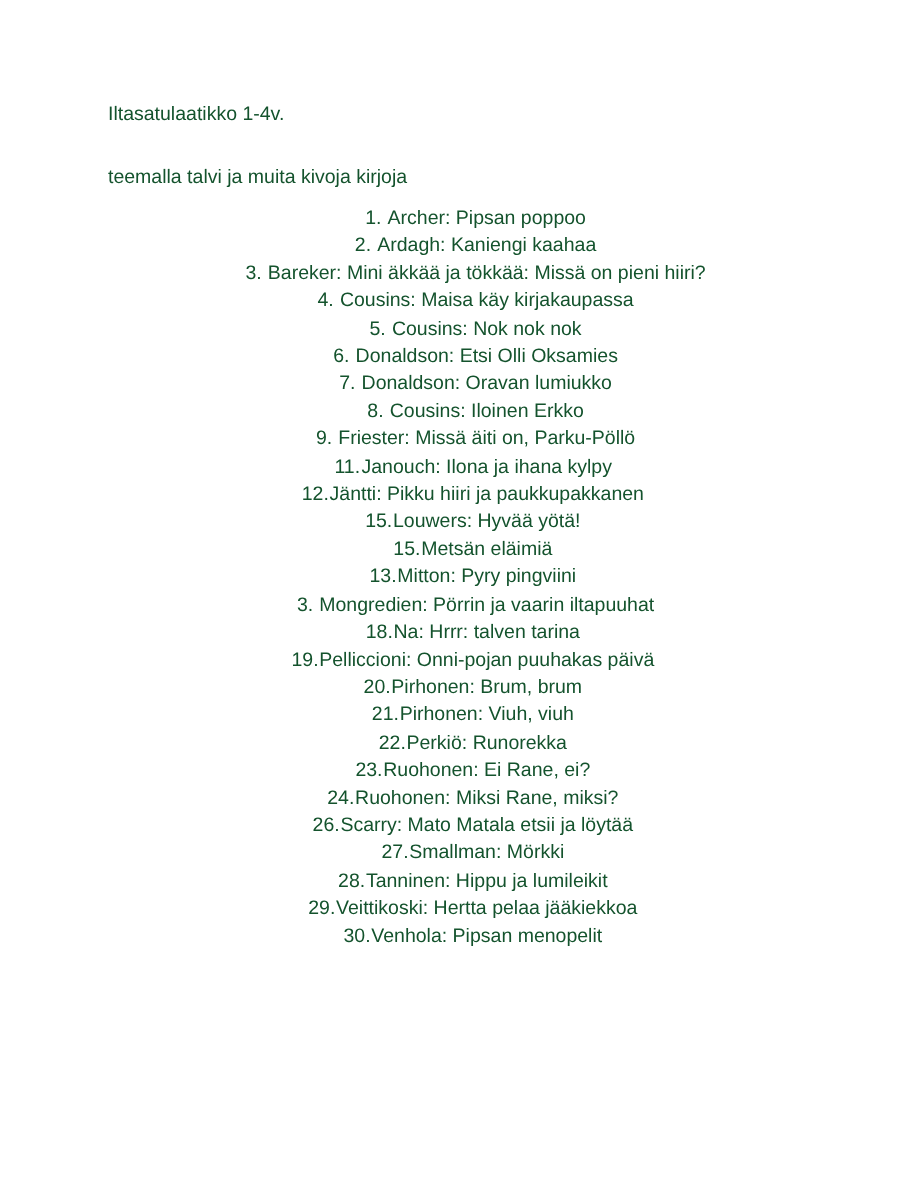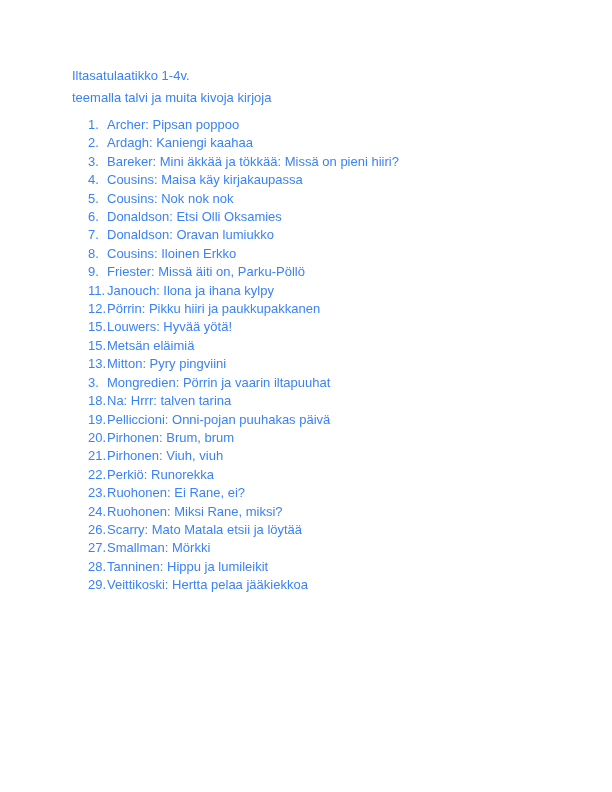--- a/index.html
+++ b/index.html
@@ -8,45 +8,46 @@
     background: #ffffff;
   }
   .page {
     position: relative;
     width: 612px;
     height: 792px;
     background: #ffffff;
     overflow: hidden;
     font-family: "Liberation Sans", "DejaVu Sans", sans-serif;
     font-size: 13px;
-    color: #3b82f6;
+    color: #14532d;
     -webkit-font-smoothing: antialiased;
   }
   .content {
     position: absolute;
     left: 72px;
     top: 66px;
     width: 470px;
   }
   .doc-title {
     margin: 0;
     line-height: 20px;
     white-space: nowrap;
   }
   .doc-subtitle {
-    margin: 2px 0 8px 0;
+    margin: 22px 0 8px 0;
     line-height: 20px;
     white-space: nowrap;
   }
   .book-list {
     padding-left: 16px;
   }
   .book-row {
     line-height: 18.4px;
     white-space: nowrap;
+    text-align: center;
   }
   .book-row .num {
     display: inline-block;
     min-width: 19px;
   }
 </style>
 </head>
 <body>
 
 <div class="page">
@@ -57,31 +58,32 @@
         <div class="book-row"><span class="num">1.</span><span class="txt">Archer: Pipsan poppoo</span></div>
         <div class="book-row"><span class="num">2.</span><span class="txt">Ardagh: Kaniengi kaahaa</span></div>
         <div class="book-row"><span class="num">3.</span><span class="txt">Bareker: Mini äkkää ja tökkää: Missä on pieni hiiri?</span></div>
         <div class="book-row"><span class="num">4.</span><span class="txt">Cousins: Maisa käy kirjakaupassa</span></div>
         <div class="book-row"><span class="num">5.</span><span class="txt">Cousins: Nok nok nok</span></div>
         <div class="book-row"><span class="num">6.</span><span class="txt">Donaldson: Etsi Olli Oksamies</span></div>
         <div class="book-row"><span class="num">7.</span><span class="txt">Donaldson: Oravan lumiukko</span></div>
         <div class="book-row"><span class="num">8.</span><span class="txt">Cousins: Iloinen Erkko</span></div>
         <div class="book-row"><span class="num">9.</span><span class="txt">Friester: Missä äiti on, Parku-Pöllö</span></div>
         <div class="book-row"><span class="num">11.</span><span class="txt">Janouch: Ilona ja ihana kylpy</span></div>
-        <div class="book-row"><span class="num">12.</span><span class="txt">Pörrin: Pikku hiiri ja paukkupakkanen</span></div>
+        <div class="book-row"><span class="num">12.</span><span class="txt">Jäntti: Pikku hiiri ja paukkupakkanen</span></div>
         <div class="book-row"><span class="num">15.</span><span class="txt">Louwers: Hyvää yötä!</span></div>
         <div class="book-row"><span class="num">15.</span><span class="txt">Metsän eläimiä</span></div>
         <div class="book-row"><span class="num">13.</span><span class="txt">Mitton: Pyry pingviini</span></div>
         <div class="book-row"><span class="num">3.</span><span class="txt">Mongredien: Pörrin ja vaarin iltapuuhat</span></div>
         <div class="book-row"><span class="num">18.</span><span class="txt">Na: Hrrr: talven tarina</span></div>
         <div class="book-row"><span class="num">19.</span><span class="txt">Pelliccioni: Onni-pojan puuhakas päivä</span></div>
         <div class="book-row"><span class="num">20.</span><span class="txt">Pirhonen: Brum, brum</span></div>
         <div class="book-row"><span class="num">21.</span><span class="txt">Pirhonen: Viuh, viuh</span></div>
         <div class="book-row"><span class="num">22.</span><span class="txt">Perkiö: Runorekka</span></div>
         <div class="book-row"><span class="num">23.</span><span class="txt">Ruohonen: Ei Rane, ei?</span></div>
         <div class="book-row"><span class="num">24.</span><span class="txt">Ruohonen: Miksi Rane, miksi?</span></div>
         <div class="book-row"><span class="num">26.</span><span class="txt">Scarry: Mato Matala etsii ja löytää</span></div>
         <div class="book-row"><span class="num">27.</span><span class="txt">Smallman: Mörkki</span></div>
         <div class="book-row"><span class="num">28.</span><span class="txt">Tanninen: Hippu ja lumileikit</span></div>
         <div class="book-row"><span class="num">29.</span><span class="txt">Veittikoski: Hertta pelaa jääkiekkoa</span></div>
+        <div class="book-row"><span class="num">30.</span><span class="txt">Venhola: Pipsan menopelit</span></div>
       </div>
   </div>
 </div>
 
 </body></html>

